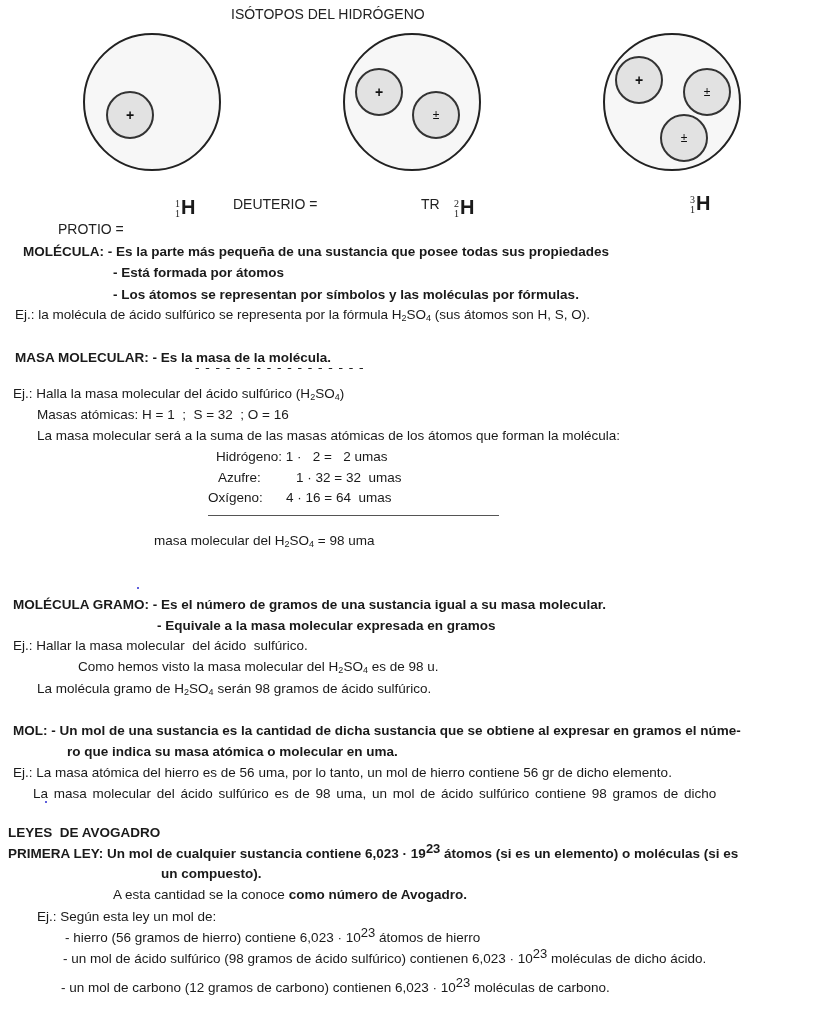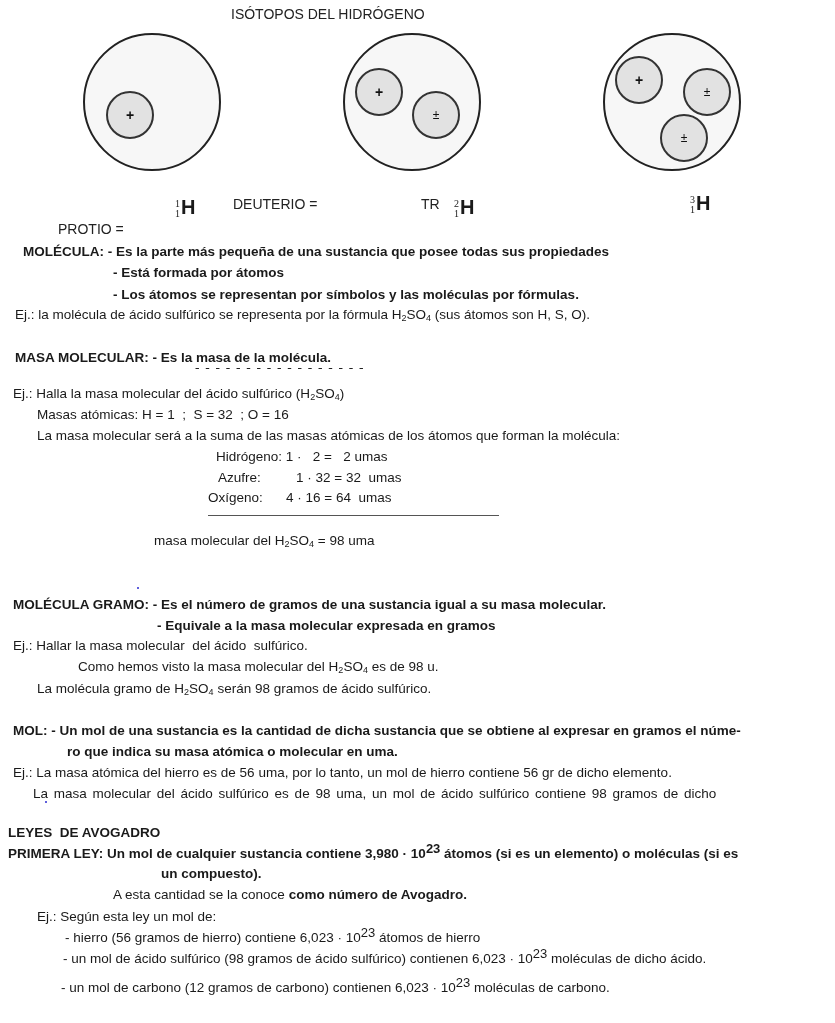--- a/index.html
+++ b/index.html
@@ -105,21 +105,21 @@
 <div class="line b" style="left:13px; top:723px;">
   <span>MOL:</span><span> - Un mol de una sustancia es la cantidad de dicha sustancia que se obtiene al expresar en gramos el núme-</span>
 </div>
 <div class="line b" style="left:67px; top:744px;">ro que indica su masa atómica o molecular en uma.</div>
 <div class="line" style="left:13px; top:765px;">Ej.: La masa atómica del hierro es de 56 uma, por lo tanto, un mol de hierro contiene 56 gr de dicho elemento.</div>
 <div class="line" style="left:33px; top:786px; word-spacing: 2px;">La masa molecular del ácido sulfúrico es de 98 uma, un mol de ácido sulfúrico contiene 98 gramos de dicho</div>
 <div class="dot" style="left:45px; top:801px;"></div>
 
 <div class="line b" style="left:8px; top:825px; white-space: pre;">LEYES  DE AVOGADRO</div>
 <div class="line b" style="left:8px; top:846px;">
-  <span>PRIMERA LEY:</span><span> Un mol de cualquier sustancia contiene 3,980 · 10</span><sup>23</sup><span> átomos (si es un elemento) o moléculas (si es</span>
+  <span>PRIMERA LEY:</span><span> Un mol de cualquier sustancia contiene 6,023 · 19</span><sup>23</sup><span> átomos (si es un elemento) o moléculas (si es</span>
 </div>
 <div class="line b" style="left:161px; top:866px;">un compuesto).</div>
 <div class="line" style="left:113px; top:887px;">
   <span>A esta cantidad se la conoce </span><span class="b">como número de Avogadro.</span>
 </div>
 <div class="line" style="left:37px; top:909px;">Ej.: Según esta ley un mol de:</div>
 <div class="line" style="left:65px; top:930px;">
   <span>- hierro (56 gramos de hierro) contiene 6,023 · 10</span><sup>23</sup><span> átomos de hierro</span>
 </div>
 <div class="line" style="left:63px; top:951px;text-align:center;">

